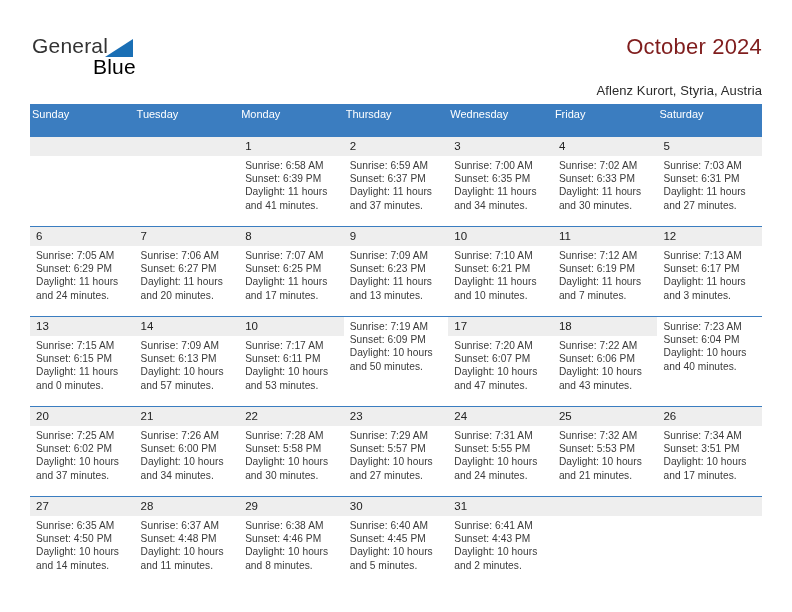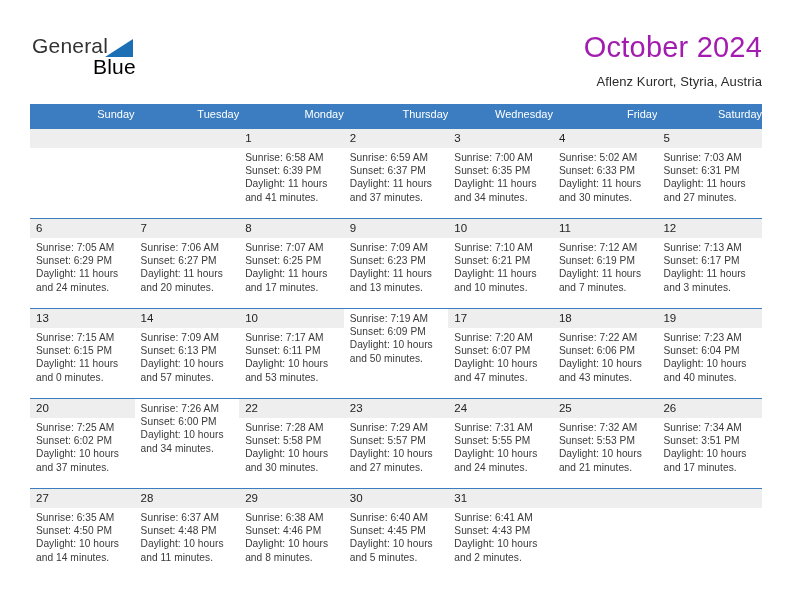--- a/index.html
+++ b/index.html
@@ -22,37 +22,37 @@
     font-family: "Liberation Sans", sans-serif;
   }
   .logo-tri { position: absolute; left: 73px; top: 5px; width: 28px; height: 18px; }
   .logo-blue {
     position: absolute; left: 61px; top: 21px;
     font-size: 21px; color: #000000; letter-spacing: 0.2px;
   }
 
   .title-block { position: absolute; right: 0; top: 0; text-align: right; }
   .cal-title {
-    font-size: 29px; color: #a21caf; font-weight: normal;
+    font-size: 22px; color: #7f1d1d; font-weight: normal;
     line-height: 34px; letter-spacing: 0.2px;
   }
   .cal-subtitle {
     font-size: 13px; color: #2b2b2b; line-height: 20px;
-    margin-top: 8px; letter-spacing: 0.1px;
+    margin-top: 17px; letter-spacing: 0.1px;
   }
 
   
   .calendar {
     position: absolute; left: 30px; top: 104px; width: 732px;
   }
   .weekday-row { display: flex; width: 100%; background: #3b7dc0; }
   .weekday-cell {
-    flex: 1 1 0; height: 25px; line-height: 20px;
-    color: #ffffff; font-size: 11px; padding-left: 16px;
-    white-space: nowrap; overflow: hidden; text-align: right;
+    flex: 1 1 0; height: 33px; line-height: 20px;
+    color: #ffffff; font-size: 11px; padding-left: 2px;
+    white-space: nowrap; overflow: hidden;
   }
 
   .week-row { display: flex; width: 100%; border-top: 1.5px solid #3b7dc0; }
   .week-row:first-of-type { border-top: none; }
 
   .day-cell {
     flex: 1 1 0; height: 89px; background: #ffffff;
     overflow: hidden; position: relative;
   }
   .day-num-band {
@@ -131,21 +131,21 @@
             <div class="day-body">
               <div class="day-line">Sunrise: 7:00 AM</div>
               <div class="day-line">Sunset: 6:35 PM</div>
               <div class="day-line">Daylight: 11 hours</div>
               <div class="day-line">and 34 minutes.</div>
             </div>
           </div>
           <div class="day-cell">
             <div class="day-num-band">4</div>
             <div class="day-body">
-              <div class="day-line">Sunrise: 5:02 AM</div>
+              <div class="day-line">Sunrise: 7:02 AM</div>
               <div class="day-line">Sunset: 6:33 PM</div>
               <div class="day-line">Daylight: 11 hours</div>
               <div class="day-line">and 30 minutes.</div>
             </div>
           </div>
           <div class="day-cell">
             <div class="day-num-band">5</div>
             <div class="day-body">
               <div class="day-line">Sunrise: 7:03 AM</div>
               <div class="day-line">Sunset: 6:31 PM</div>
@@ -267,40 +267,40 @@
           <div class="day-cell">
             <div class="day-num-band">18</div>
             <div class="day-body">
               <div class="day-line">Sunrise: 7:22 AM</div>
               <div class="day-line">Sunset: 6:06 PM</div>
               <div class="day-line">Daylight: 10 hours</div>
               <div class="day-line">and 43 minutes.</div>
             </div>
           </div>
           <div class="day-cell">
-            <div class="day-num-band">19</div>
             <div class="day-body">
               <div class="day-line">Sunrise: 7:23 AM</div>
               <div class="day-line">Sunset: 6:04 PM</div>
               <div class="day-line">Daylight: 10 hours</div>
               <div class="day-line">and 40 minutes.</div>
             </div>
           </div>
         </div>
         <div class="week-row">
           <div class="day-cell">
             <div class="day-num-band">20</div>
             <div class="day-body">
               <div class="day-line">Sunrise: 7:25 AM</div>
               <div class="day-line">Sunset: 6:02 PM</div>
               <div class="day-line">Daylight: 10 hours</div>
               <div class="day-line">and 37 minutes.</div>
             </div>
           </div>
           <div class="day-cell">
+            <div class="day-num-band">21</div>
             <div class="day-body">
               <div class="day-line">Sunrise: 7:26 AM</div>
               <div class="day-line">Sunset: 6:00 PM</div>
               <div class="day-line">Daylight: 10 hours</div>
               <div class="day-line">and 34 minutes.</div>
             </div>
           </div>
           <div class="day-cell">
             <div class="day-num-band">22</div>
             <div class="day-body">

